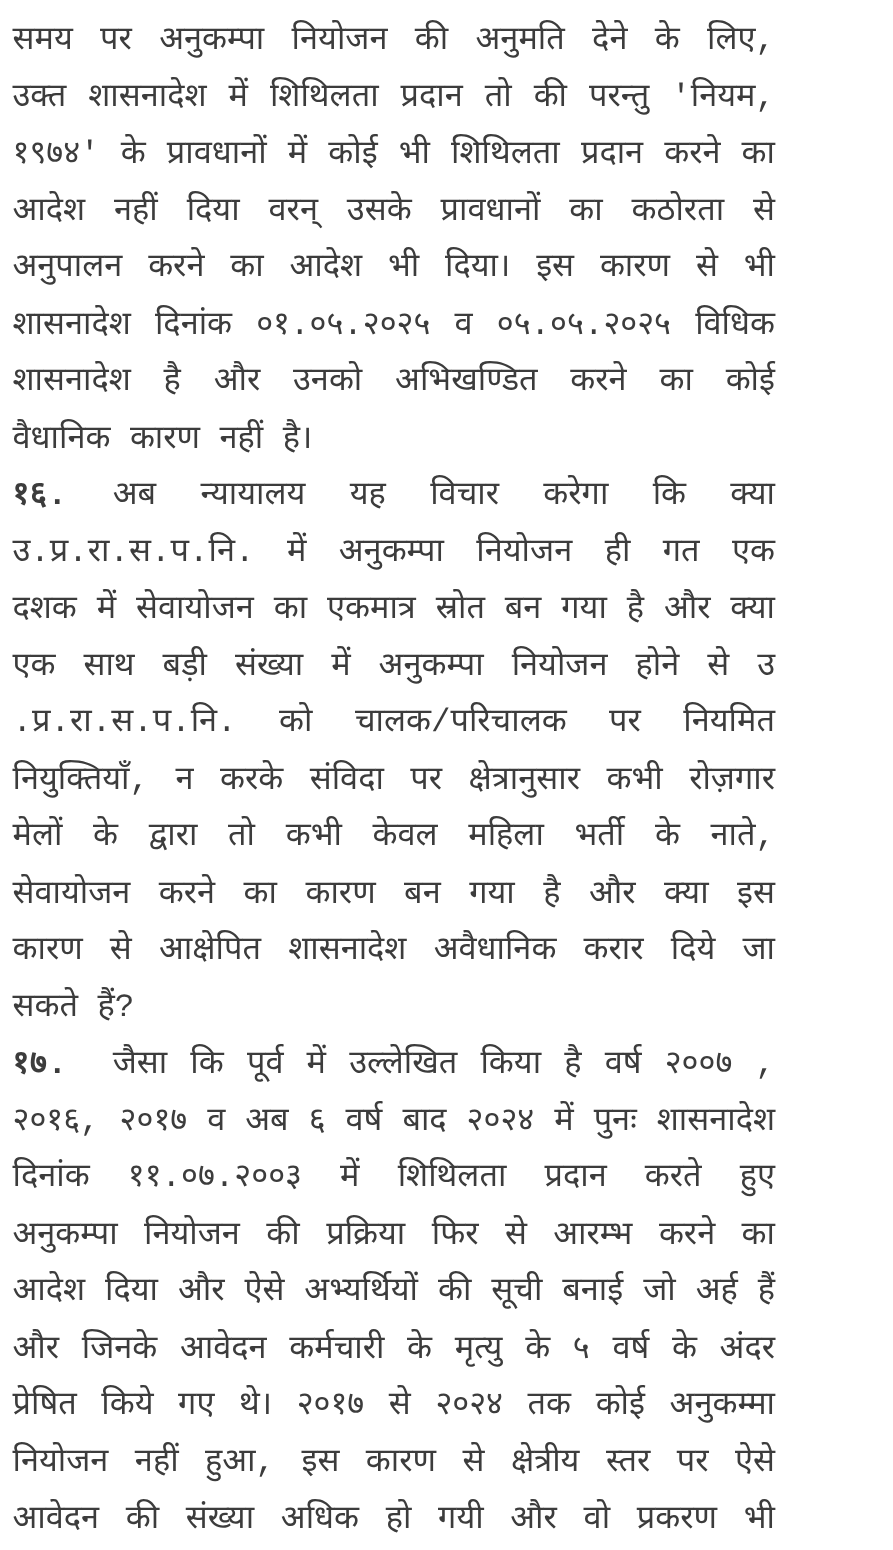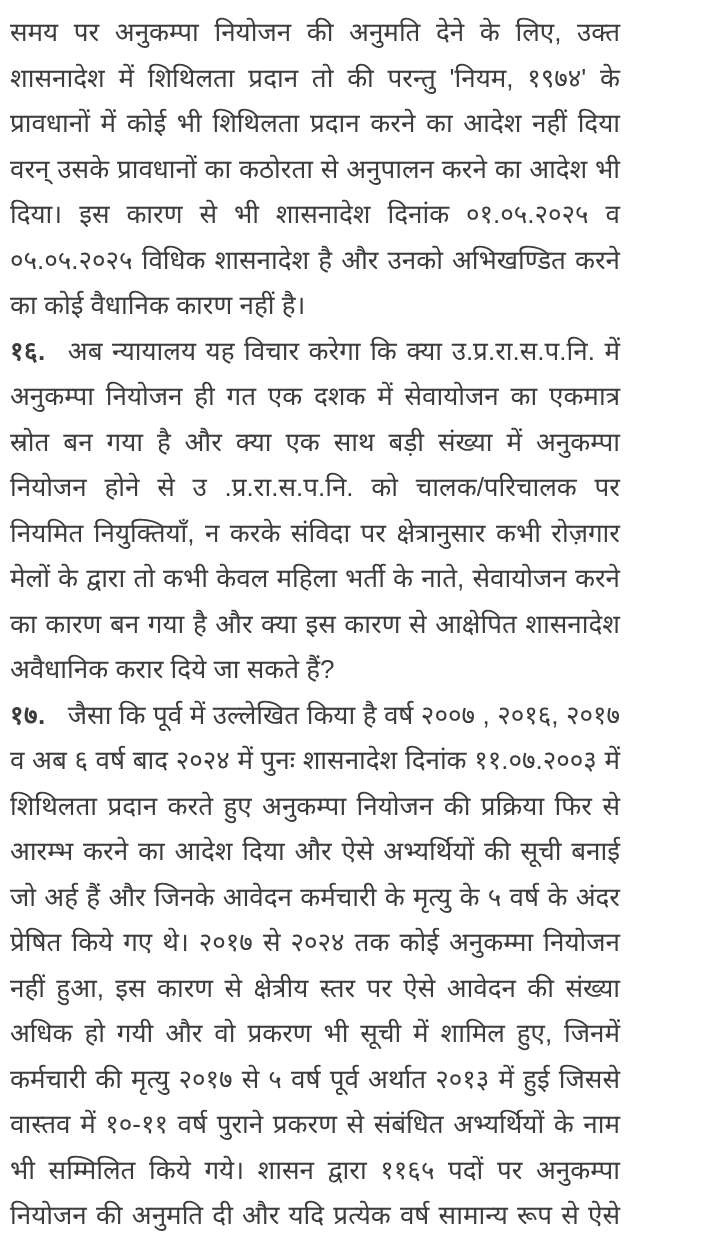--- a/index.html
+++ b/index.html
@@ -7,34 +7,34 @@
     padding: 0;
     background: #ffffff;
   }
   .page {
     width: 630px;
     height: 1240px;
     box-sizing: border-box;
     background: #ffffff;
     padding: 10px 10px 0 10px;
     overflow: hidden;
-    font-family: Liberation Sans, sans-serif;
+    font-family: Liberation Mono, monospace;
     font-size: 26px;
     line-height: 45.5px;
     color: #3c3c3c;
     text-align: justify;
   }
   .para {
     margin: 0;
     padding: 0;
     text-align: justify;
   }
   .pnum {
     font-weight: bold;
-    margin-right: 22px;
+    margin-right: 36px;
     letter-spacing: 0.5px;
   }
 </style>
 </head>
 <body>
 
 <div class="page">
   <p class="para"><span>समय पर अनुकम्पा नियोजन की अनुमति देने के लिए, उक्त शासनादेश में शिथिलता प्रदान तो की परन्तु 'नियम, १९७४' के प्रावधानों में कोई भी शिथिलता प्रदान करने का आदेश नहीं दिया वरन् उसके प्रावधानों का कठोरता से अनुपालन करने का आदेश भी दिया।  इस कारण से भी शासनादेश दिनांक ०१.०५.२०२५ व ०५.०५.२०२५ विधिक शासनादेश है और उनको अभिखण्डित करने का कोई वैधानिक कारण नहीं है।</span></p>
 
   <p class="para"><span class="pnum">१६.</span><span>अब न्यायालय यह विचार करेगा कि क्या उ.प्र.रा.स.प.नि. में अनुकम्पा नियोजन ही गत एक दशक में सेवायोजन का एकमात्र स्रोत बन गया है और क्या एक साथ बड़ी संख्या में अनुकम्पा नियोजन होने से उ .प्र.रा.स.प.नि. को चालक/परिचालक पर नियमित नियुक्तियाँ, न करके संविदा पर क्षेत्रानुसार कभी रोज़गार मेलों के द्वारा तो कभी केवल महिला भर्ती के नाते, सेवायोजन करने का कारण बन गया है और क्या इस कारण से आक्षेपित शासनादेश अवैधानिक करार दिये जा सकते हैं?</span></p>

